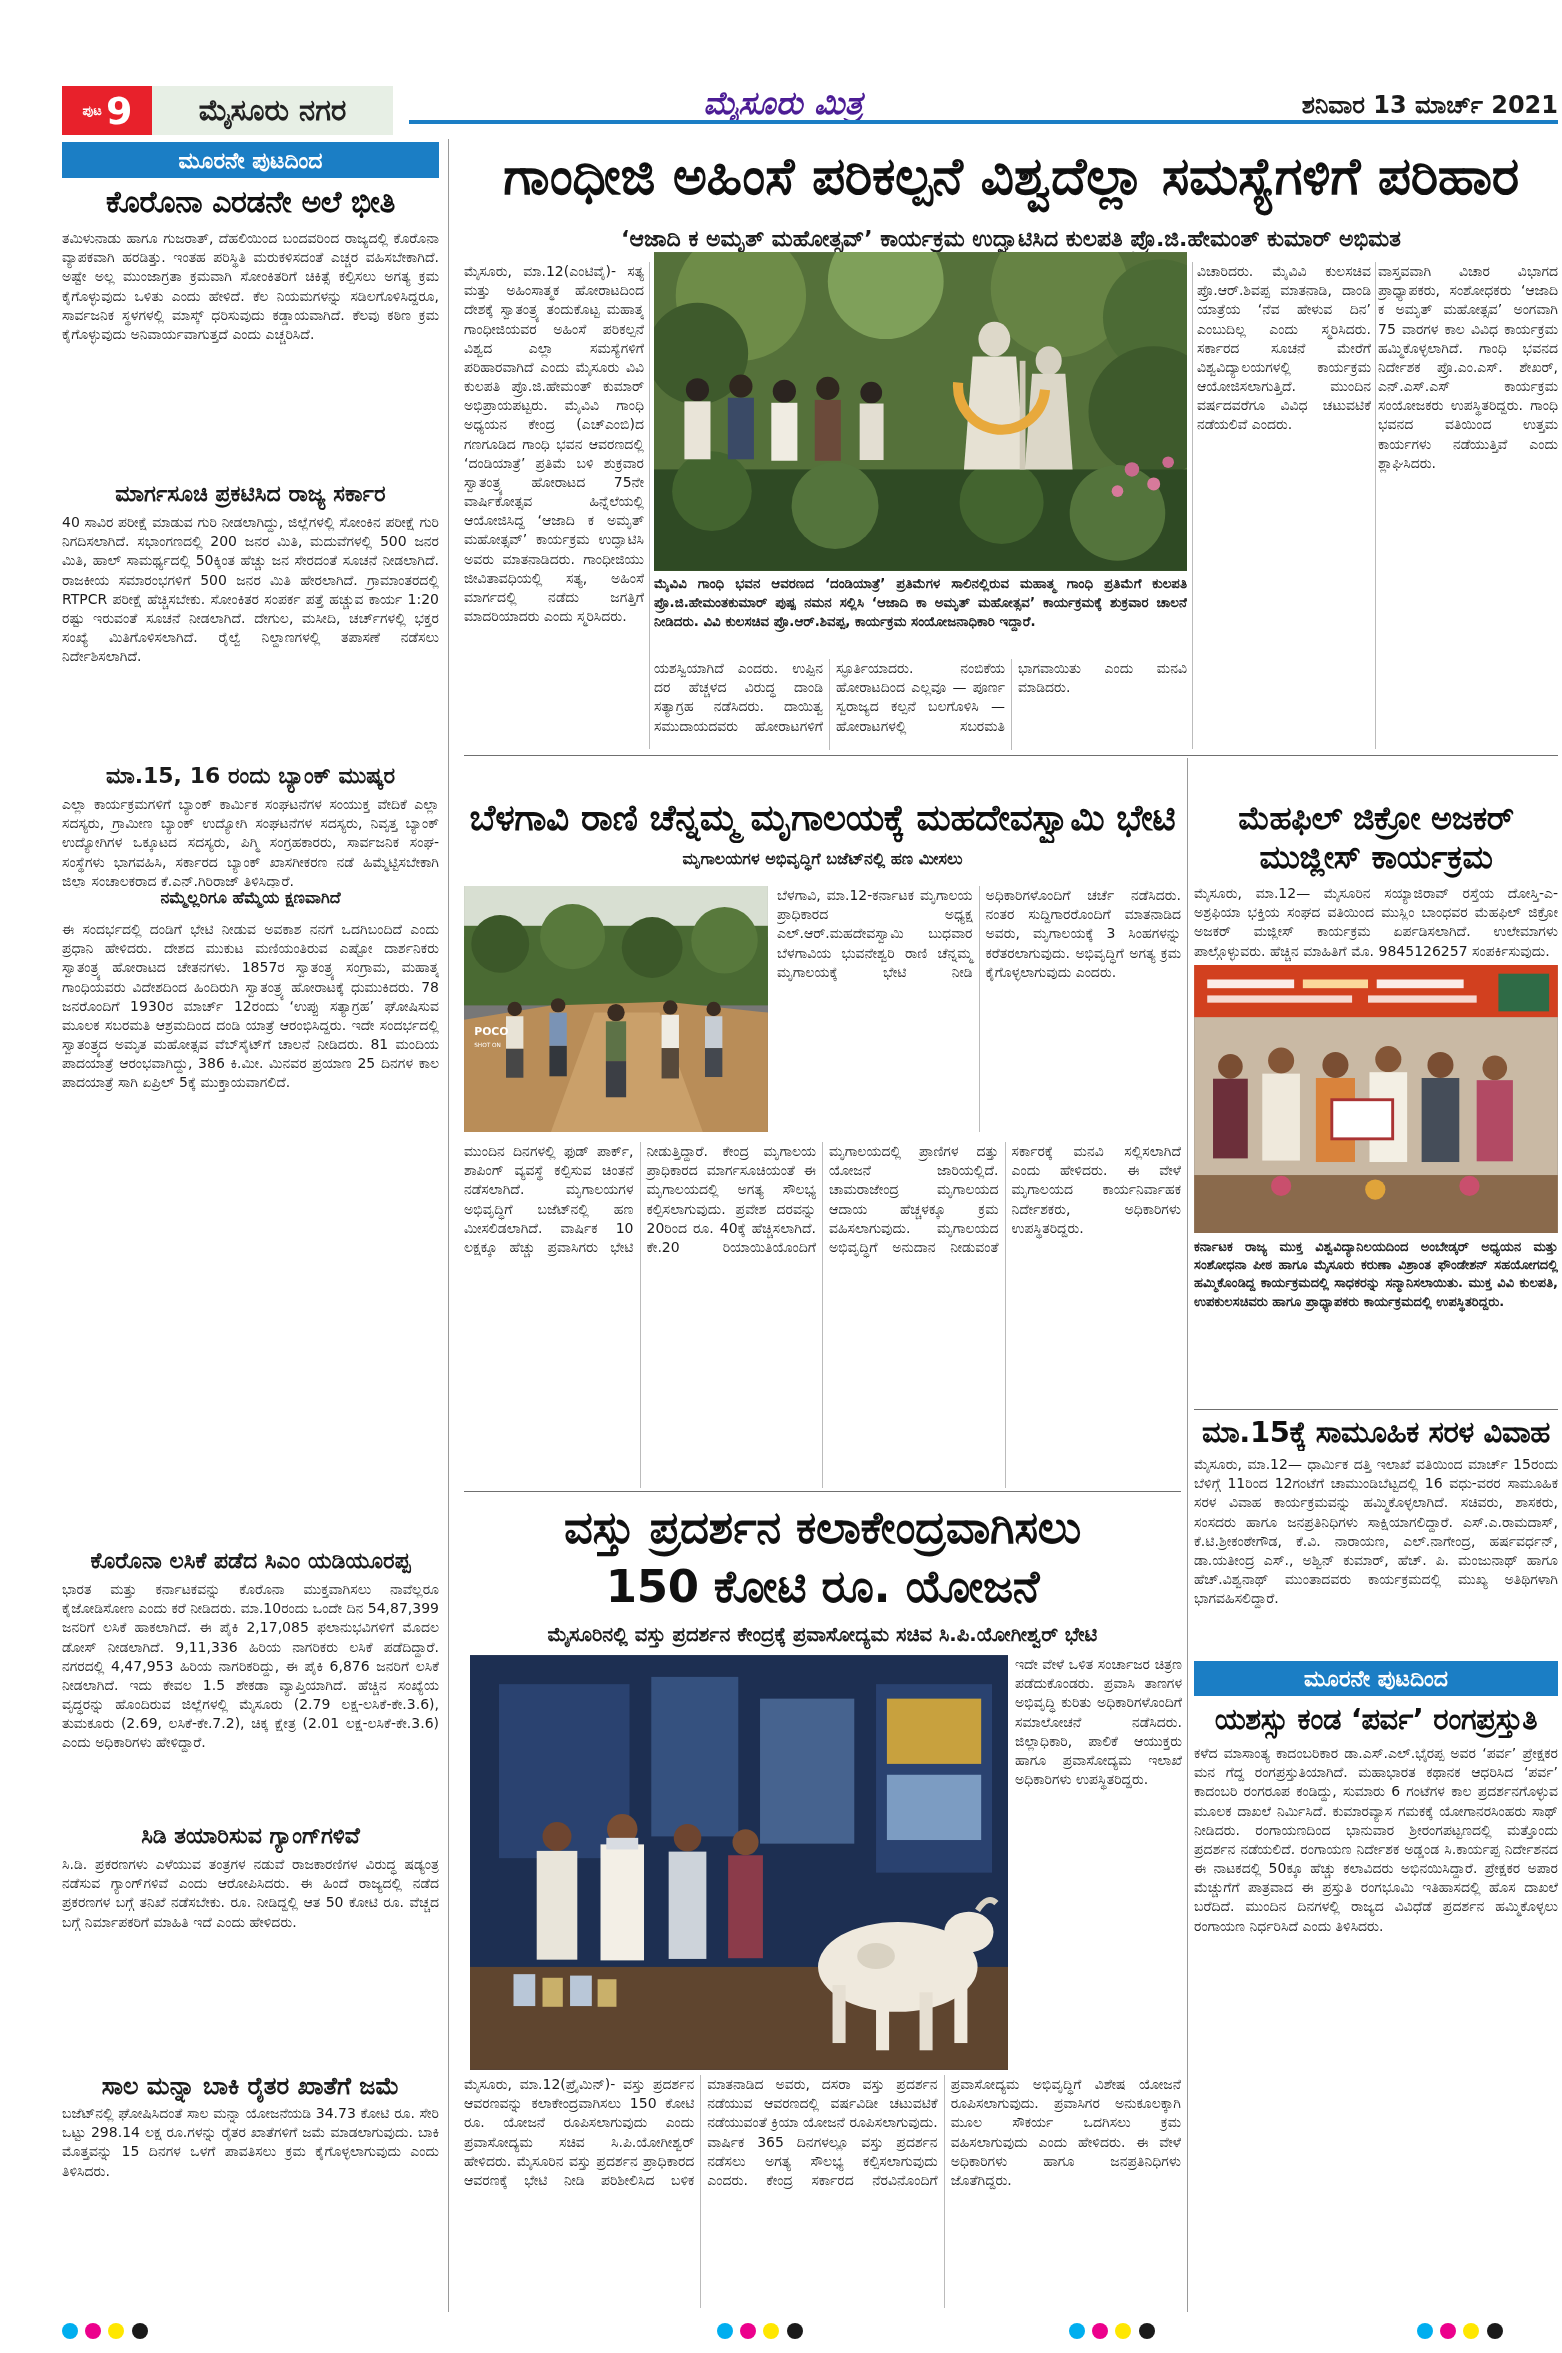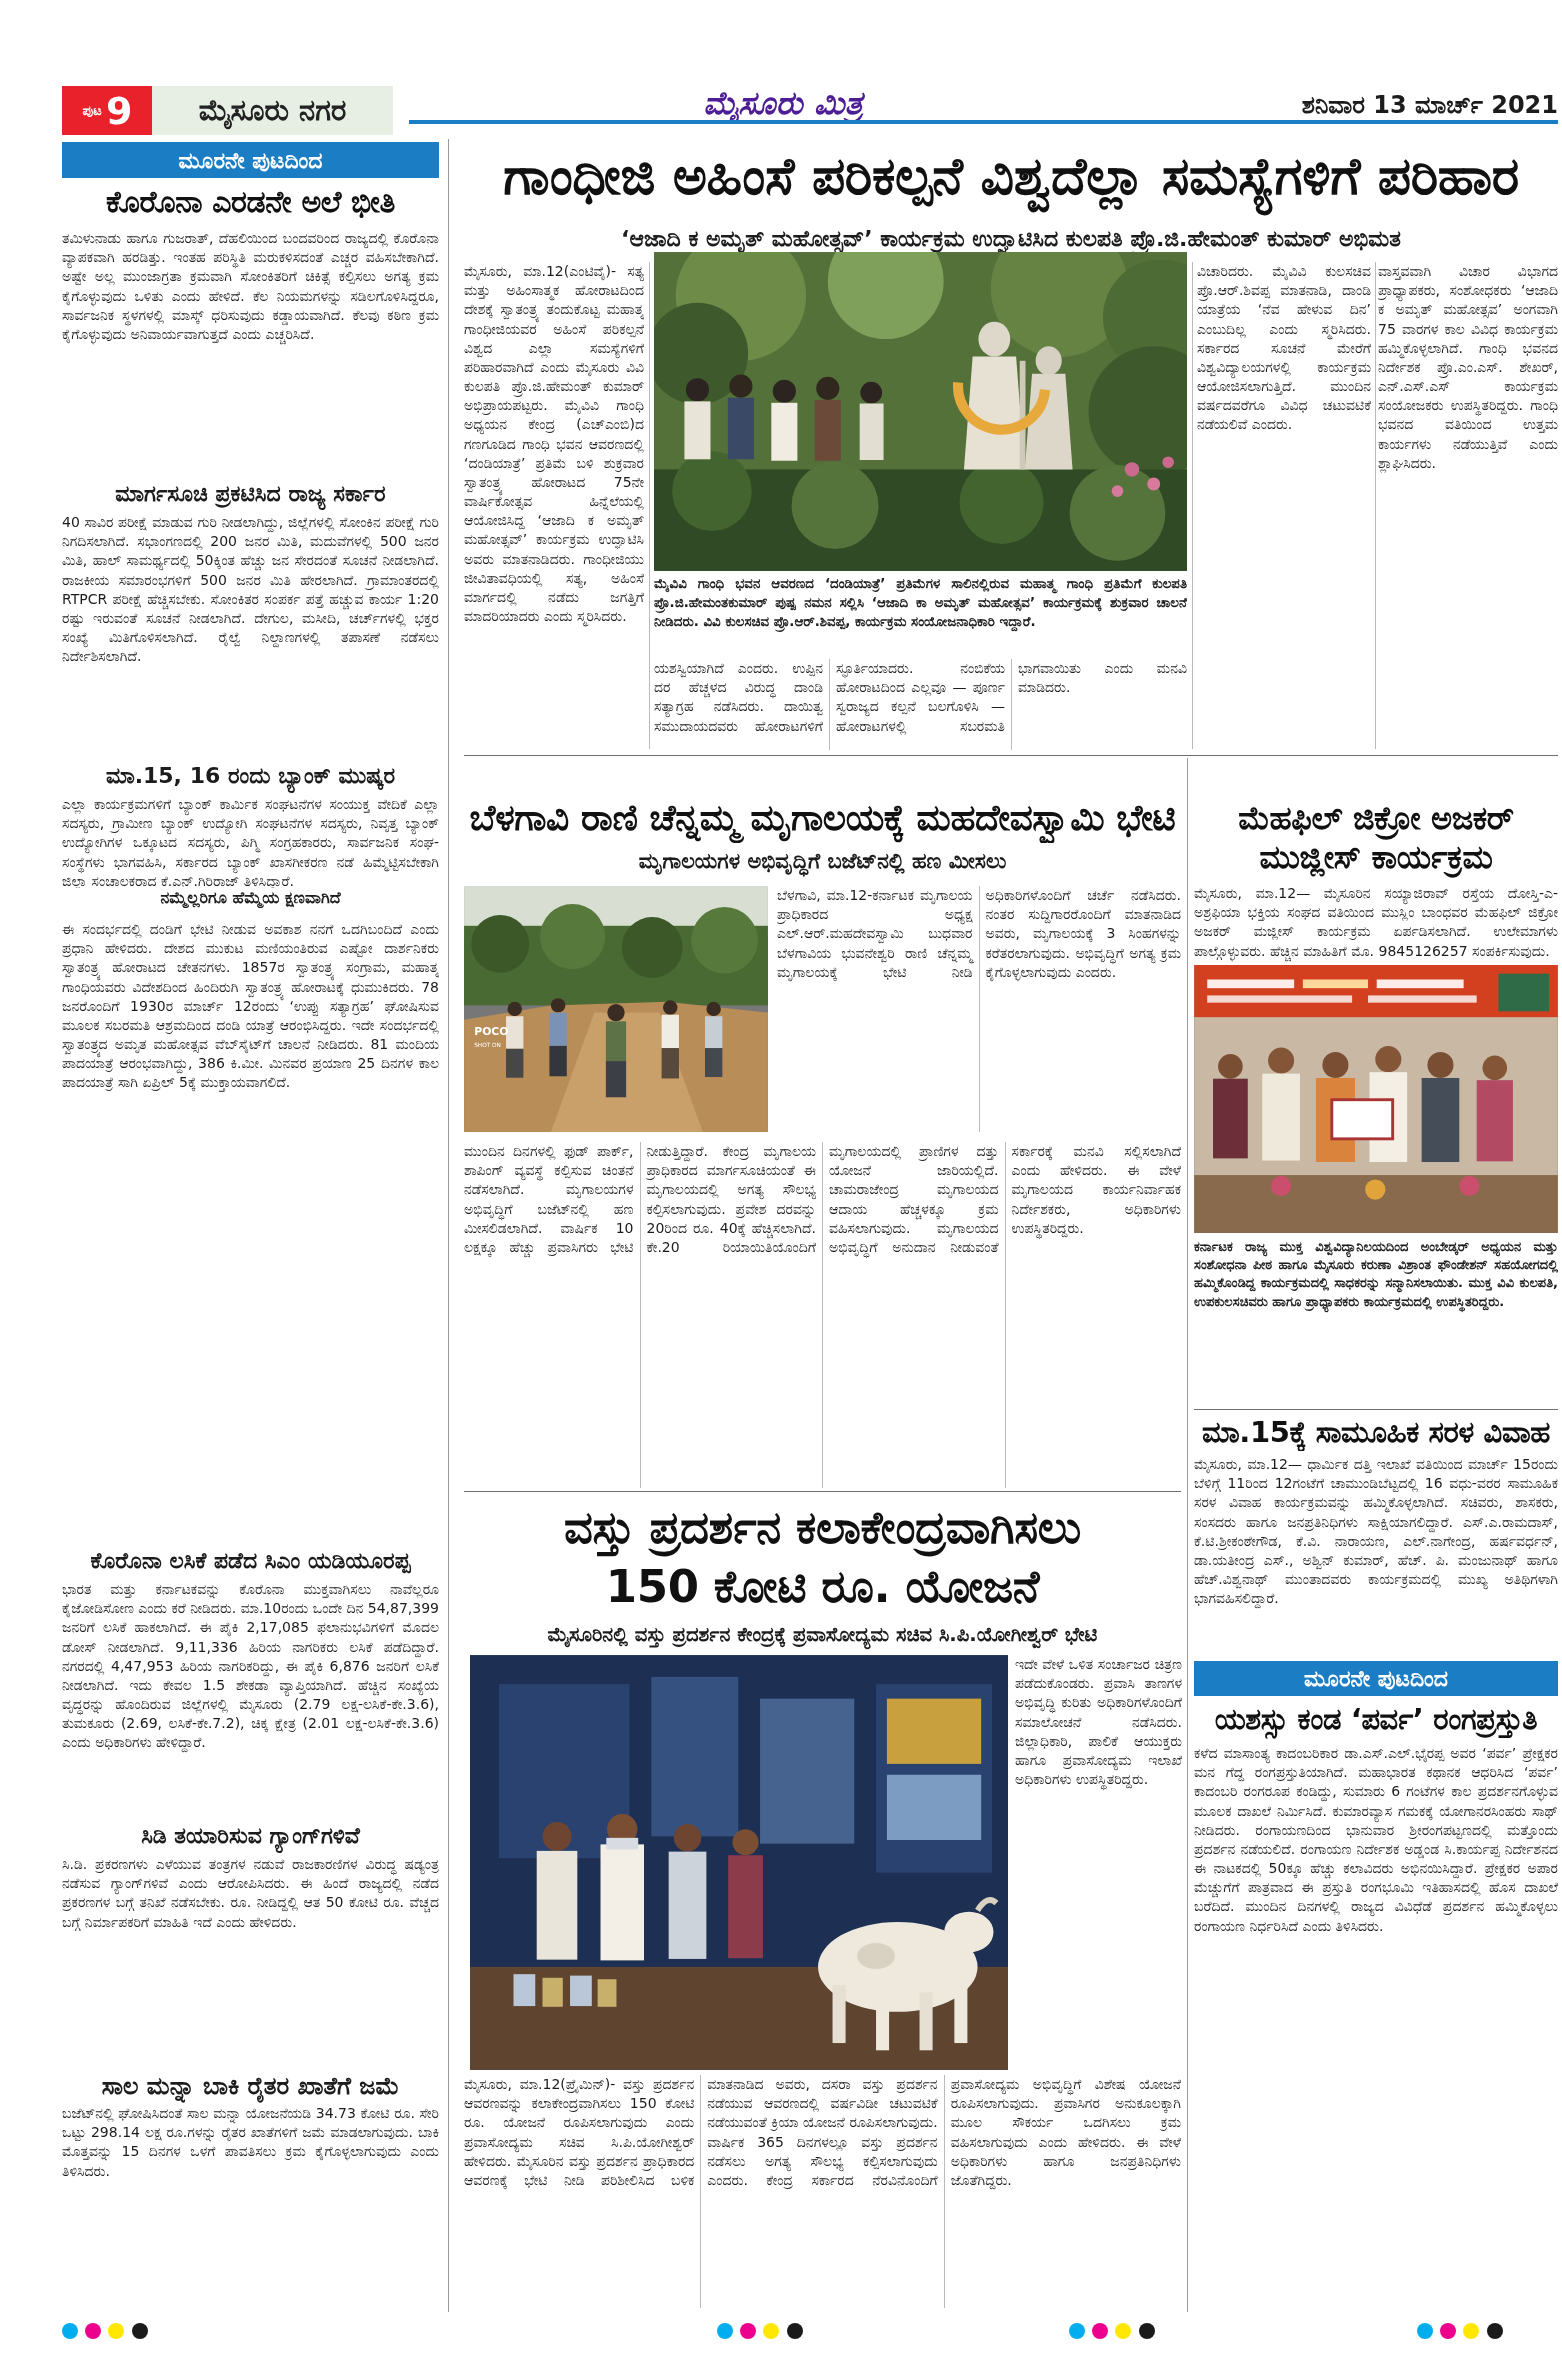--- a/index.html
+++ b/index.html
@@ -125,21 +125,21 @@
 
 <div class="vrule" style="left:1192px;top:262px;height:487px;background:#bbb;"></div>
 <div class="abs body-text" style="left:1197px;top:262px;width:174px;height:487px;">ವಿಚಾರಿದರು. ಮೈವಿವಿ ಕುಲಸಚಿವ ಪ್ರೊ.ಆರ್.ಶಿವಪ್ಪ ಮಾತನಾಡಿ, ದಾಂಡಿ ಯಾತ್ರೆಯ ‘ನೆವ ಹೇಳುವ ದಿನ’ ಎಂಬುದಿಲ್ಲ ಎಂದು ಸ್ಮರಿಸಿದರು. ಸರ್ಕಾರದ ಸೂಚನೆ ಮೇರೆಗೆ ವಿಶ್ವವಿದ್ಯಾಲಯಗಳಲ್ಲಿ ಕಾರ್ಯಕ್ರಮ ಆಯೋಜಿಸಲಾಗುತ್ತಿದೆ. ಮುಂದಿನ ವರ್ಷದವರೆಗೂ ವಿವಿಧ ಚಟುವಟಿಕೆ ನಡೆಯಲಿವೆ ಎಂದರು.</div>
 <div class="vrule" style="left:1375px;top:262px;height:487px;background:#bbb;"></div>
 <div class="abs body-text" style="left:1378px;top:262px;width:180px;height:487px;">ವಾಸ್ತವವಾಗಿ ವಿಚಾರ ವಿಭಾಗದ ಪ್ರಾಧ್ಯಾಪಕರು, ಸಂಶೋಧಕರು ‘ಆಜಾದಿ ಕ ಅಮೃತ್ ಮಹೋತ್ಸವ’ ಅಂಗವಾಗಿ 75 ವಾರಗಳ ಕಾಲ ವಿವಿಧ ಕಾರ್ಯಕ್ರಮ ಹಮ್ಮಿಕೊಳ್ಳಲಾಗಿದೆ. ಗಾಂಧಿ ಭವನದ ನಿರ್ದೇಶಕ ಪ್ರೊ.ಎಂ.ಎಸ್. ಶೇಖರ್, ಎನ್.ಎಸ್.ಎಸ್ ಕಾರ್ಯಕ್ರಮ ಸಂಯೋಜಕರು ಉಪಸ್ಥಿತರಿದ್ದರು. ಗಾಂಧಿ ಭವನದ ವತಿಯಿಂದ ಉತ್ತಮ ಕಾರ್ಯಗಳು ನಡೆಯುತ್ತಿವೆ ಎಂದು ಶ್ಲಾಘಿಸಿದರು.</div>
 
 <div class="hrule" style="left:464px;top:755px;width:1094px;"></div>
 <div class="vrule" style="left:1187px;top:758px;height:1554px;"></div>
 
 <div class="abs headline ctr clip" style="left:464px;top:797px;width:717px;height:46px;font-size:36px;">ಬೆಳಗಾವಿ ರಾಣಿ ಚೆನ್ನಮ್ಮ ಮೃಗಾಲಯಕ್ಕೆ ಮಹದೇವಸ್ವಾಮಿ ಭೇಟಿ</div>
-<div class="abs bold ctr clip" style="left:464px;top:849px;width:717px;height:30px;font-size:21px;">ಮೃಗಾಲಯಗಳ ಅಭಿವೃದ್ಧಿಗೆ ಬಜೆಟ್‌ನಲ್ಲಿ ಹಣ ಮೀಸಲು</div>
+<div class="abs bold ctr clip" style="left:464px;top:849px;width:717px;height:30px;font-size:16px;">ಮೃಗಾಲಯಗಳ ಅಭಿವೃದ್ಧಿಗೆ ಬಜೆಟ್‌ನಲ್ಲಿ ಹಣ ಮೀಸಲು</div>
 
 <div class="photo" style="left:464px;top:886px;width:304px;height:246px;">
   <svg width="304" height="246" viewBox="0 0 420 340">
     <rect width="420" height="70" fill="#d8dfd2"></rect>
     <rect y="55" width="420" height="110" fill="#4a6a33"></rect>
     <circle cx="50" cy="80" r="40" fill="#3c5829"></circle>
       <circle cx="150" cy="70" r="45" fill="#58793c"></circle>
     <circle cx="260" cy="85" r="42" fill="#3c5829"></circle>
       <circle cx="360" cy="75" r="46" fill="#58793c"></circle>
     <polygon points="0,340 420,340 420,175 280,160 120,165 0,185" fill="#b98d58"></polygon>

